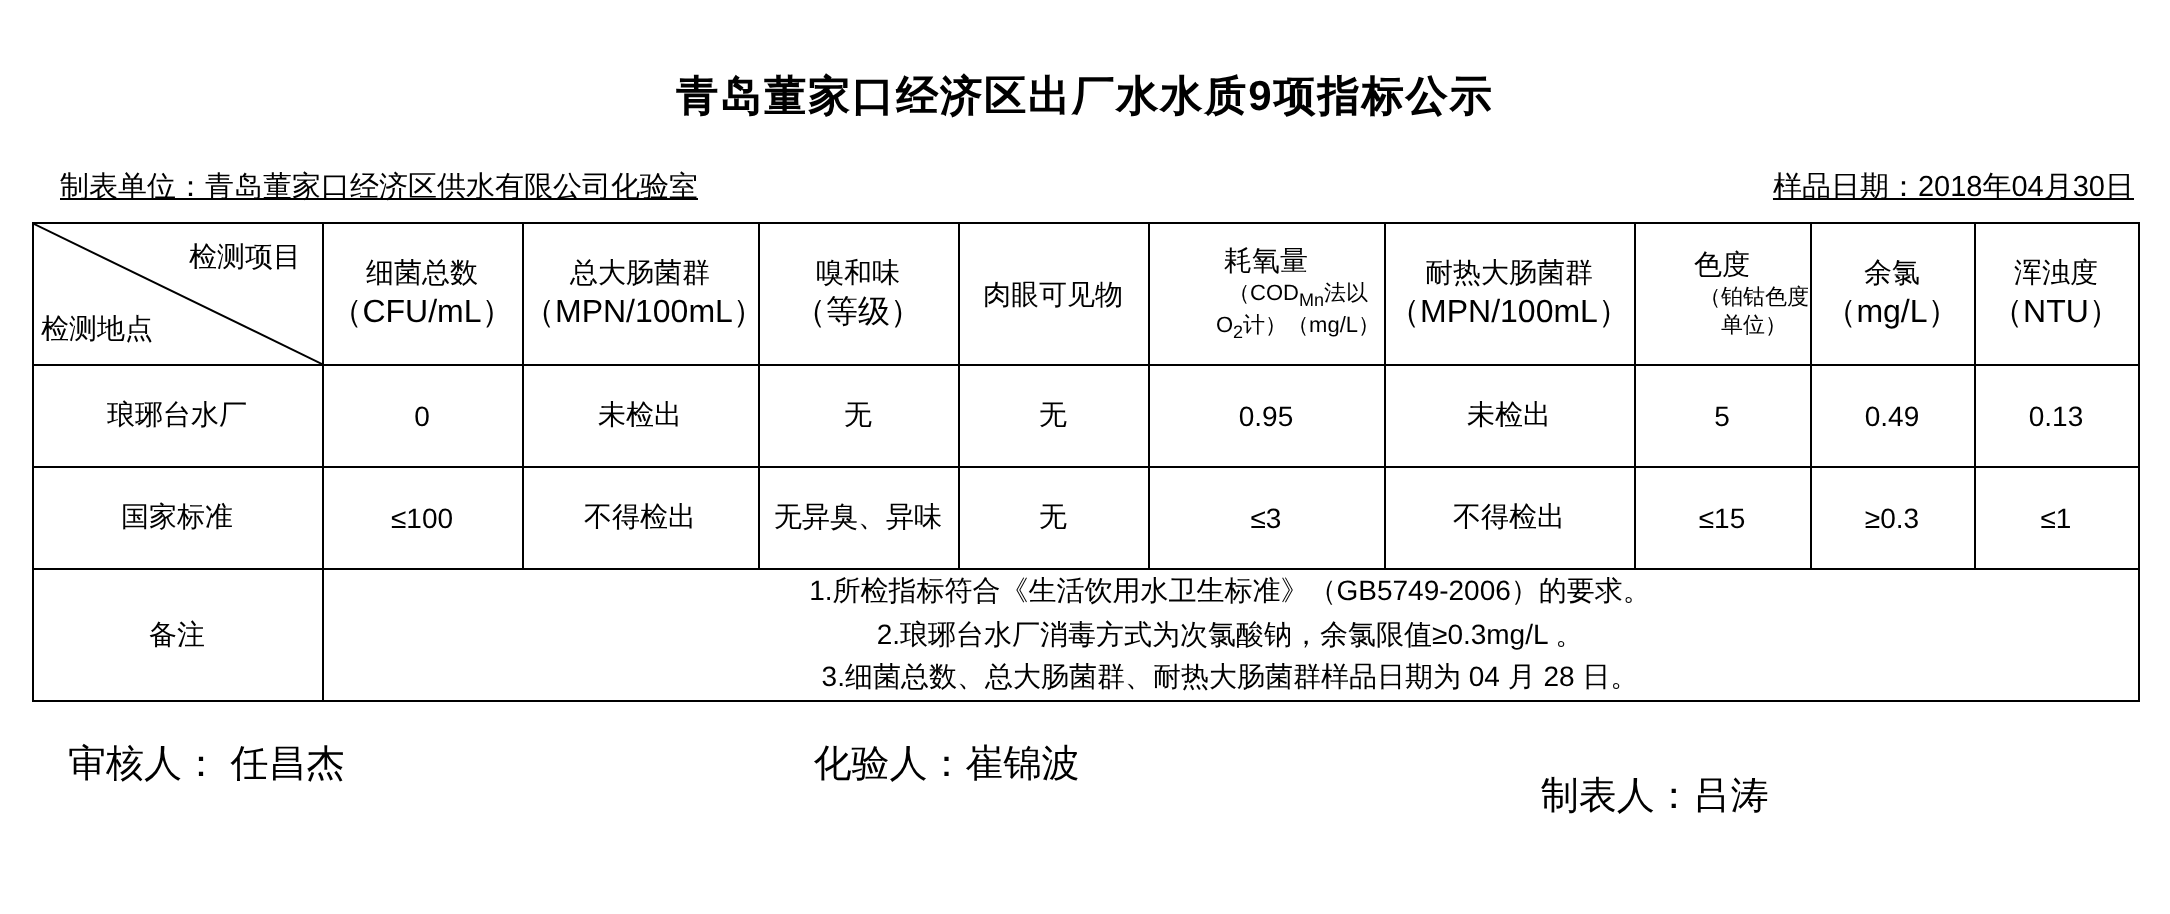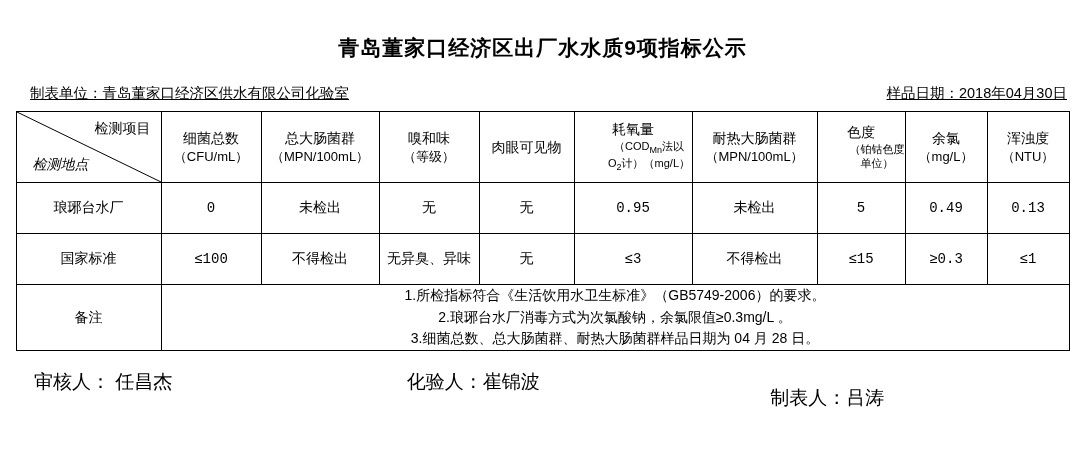--- a/index.html
+++ b/index.html
@@ -70,36 +70,34 @@
     height: 100%;
   }
   .corner-top {
     position: absolute;
     right: 10px;
     top: 8px;
     font-size: 14px;
   }
   .corner-bottom {
     position: absolute;
-    left: 16px;
+    left: 4px;
     bottom: 8px;
     font-size: 14px;
-    font-style: italic;
   }
   .hdr {
     height: 70px;
     line-height: 1.35;
     padding: 2px 2px;
   }
   .hdr .l1 { font-size: 14px; display:block; }
-  .hdr .l2 { font-size: 13px; display:block; }
+  .hdr .l2 { font-size: 16px; display:block; }
   .hdr .l3 { font-size: 11px; display:block;padding-left:32px; }
   .data-row td {
     height: 50px;
-    font-family: Liberation Mono, monospace;
   }
   .note-label {
     width: 145px;
   }
   .note-cell {
     text-align: left;
     padding: 8px 10px 8px 12px;
     line-height: 1.55;
     font-size: 13.5px;
   }

